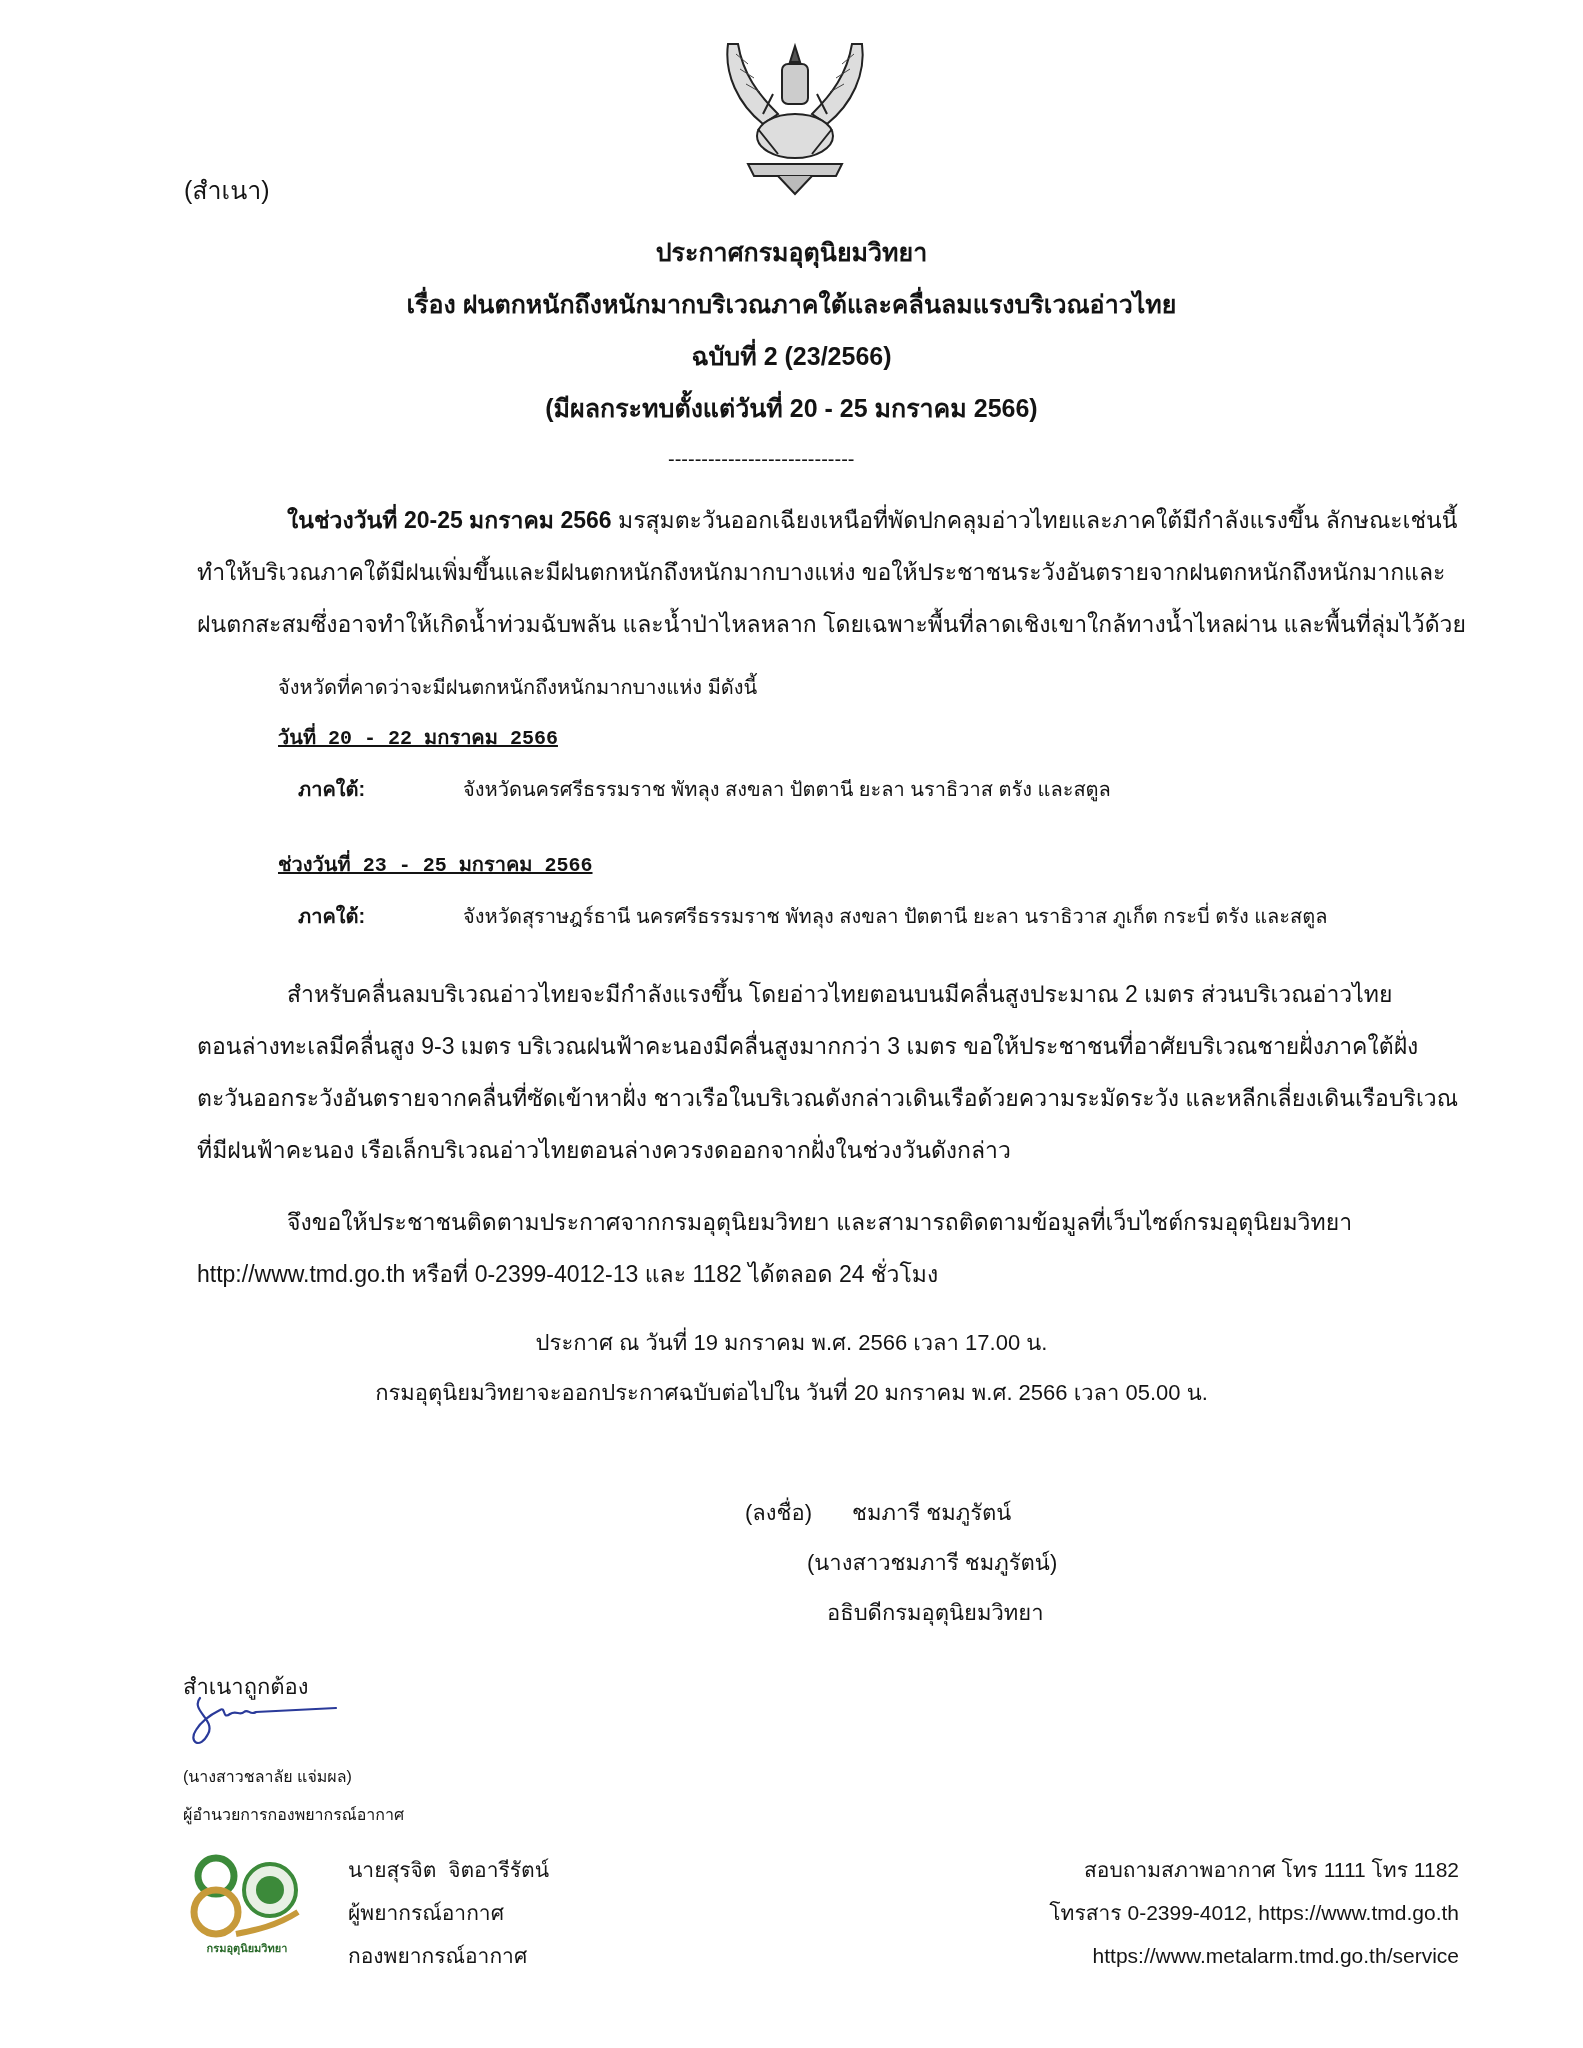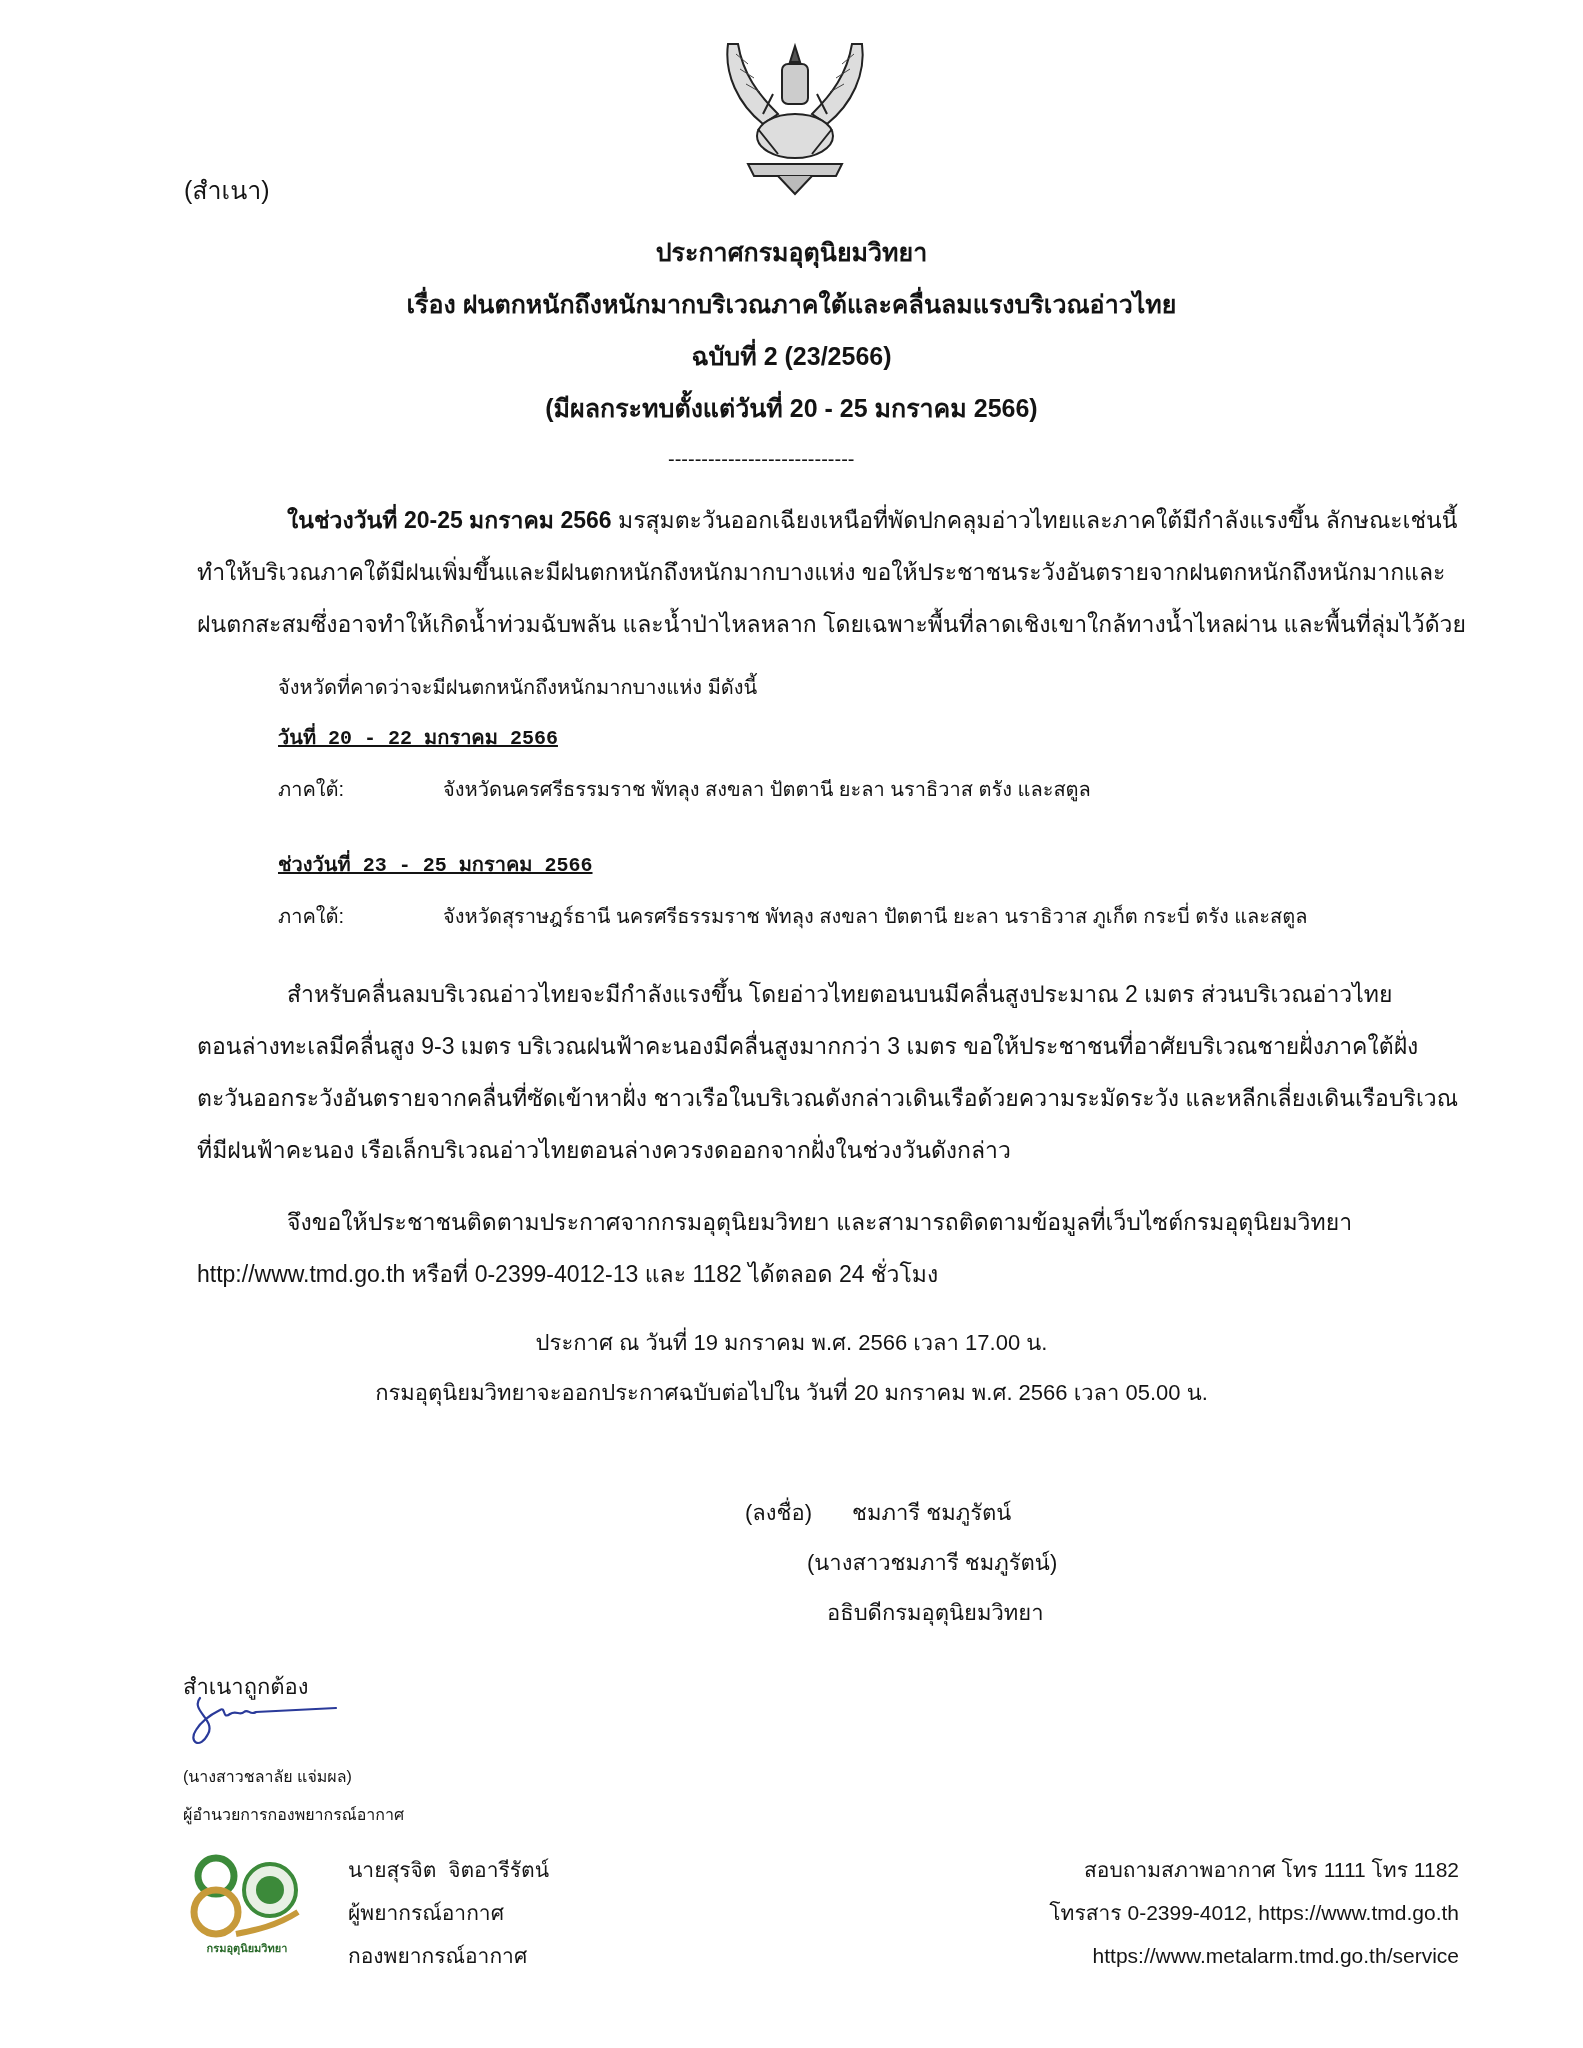--- a/index.html
+++ b/index.html
@@ -41,21 +41,21 @@
   .line { white-space: nowrap; }
   .sec {
     left: 278px; font-size: 20px; line-height: 42px;
   }
   .sec-intro { top: 666px; }
   .sec-h { font-weight: bold; text-decoration: underline; font-family: Liberation Mono, monospace; }
   .sec-h1 { top: 718px; }
   .row1 { top: 768px; }
   .sec-h2 { top: 845px; }
   .row2 { top: 895px; }
-  .region-label { font-weight: normal; display: inline-block; width: 165px; }
+  .region-label { font-weight: bold; display: inline-block; width: 165px; margin-left: 20px; }
   .p2 { top: 968px; }
   .p3 { top: 1196px; }
   .center-lines {
     left: 160px; width: 1263px; text-align: center; font-size: 22px; line-height: 50px;
   }
   .cl { top: 1318px; }
   .sig-block { left: 745px; top: 1488px; font-size: 22px; line-height: 50px; }
   .sig-row { white-space: nowrap; }
   .sig-name-gap { display: inline-block; width: 40px; }
   .certify {

